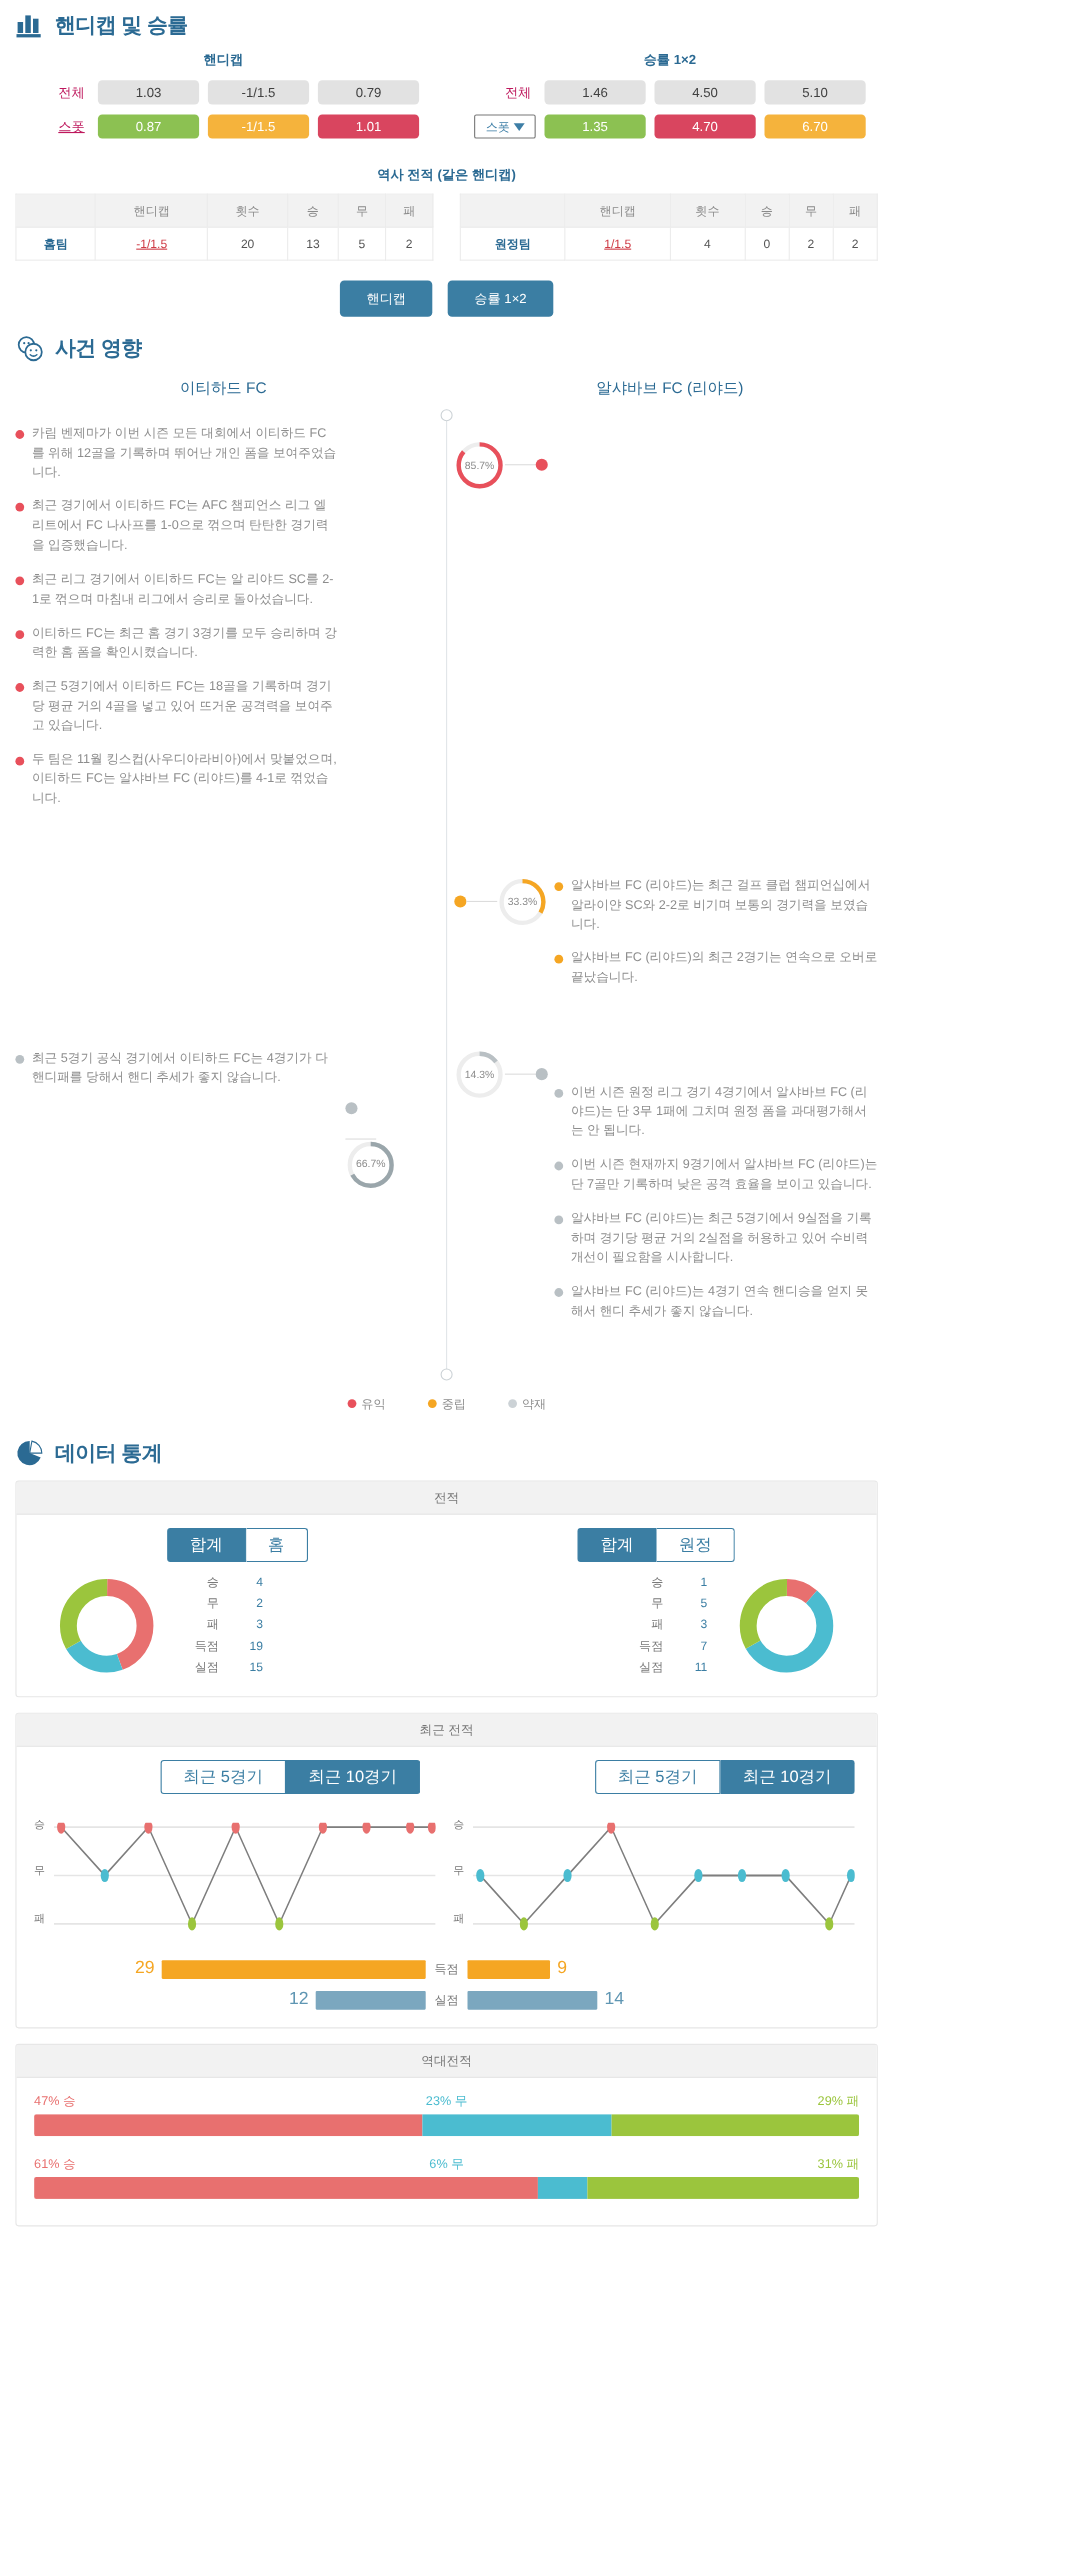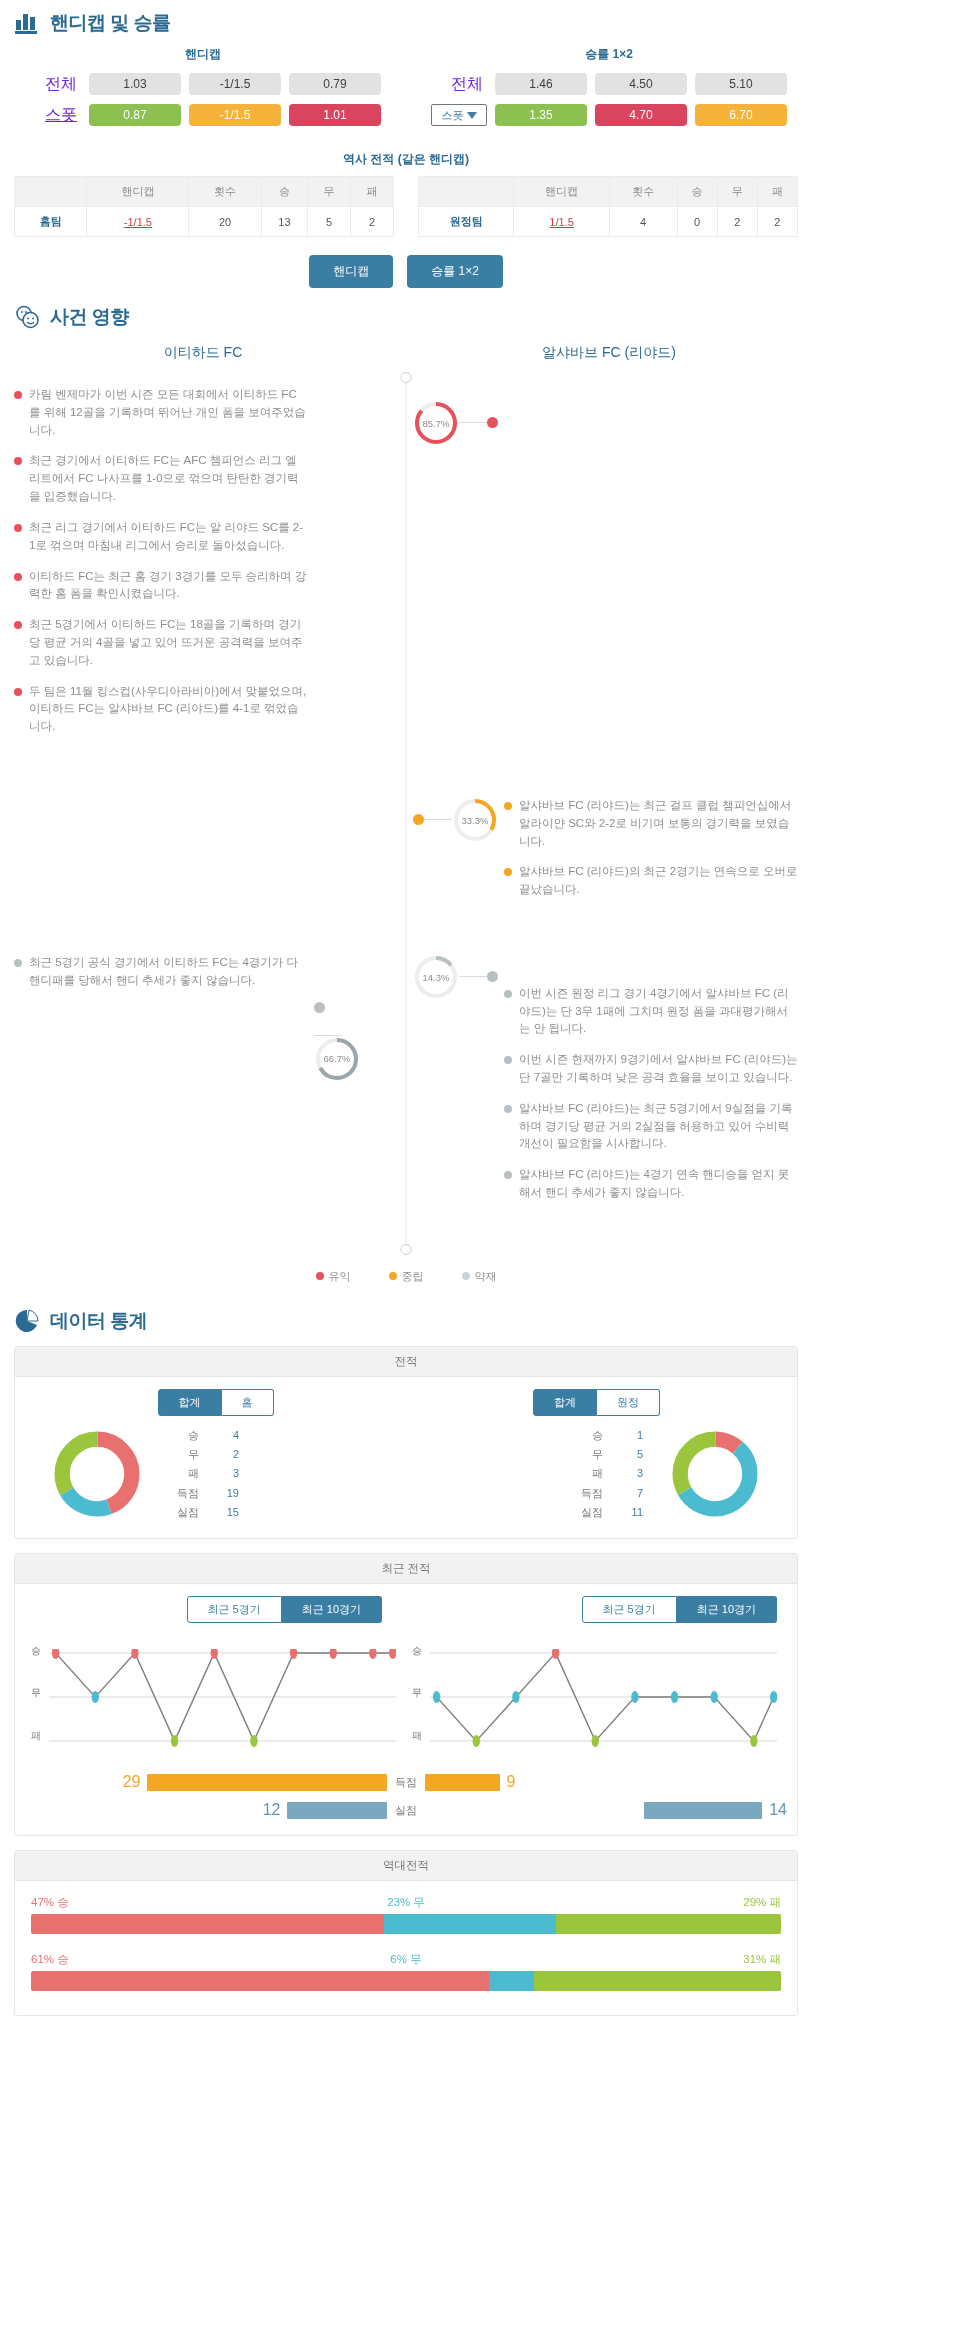--- a/index.html
+++ b/index.html
@@ -23,21 +23,21 @@
   .ic-bars i:nth-child(1){ left:2px; height:10px;}
   .ic-bars i:nth-child(2){ left:9px; height:16px;}
   .ic-bars i:nth-child(3){ left:16px; height:13px;}
   .ic-bars u { position:absolute; left:1px; bottom:2px; width:22px; height:3px; background:#2b6a93; display:block;}
 
   
   .odds-wrap { display:flex; padding: 4px 0 2px 0; }
   .odds-col { width: 50%; }
   .odds-title { text-align:center; font-size:12px; font-weight:bold; color:#2b6a93; margin-bottom:10px; }
   .odds-row { display:flex; align-items:center; justify-content:center; gap:8px; margin-bottom:9px; }
-  .odds-label { width:56px; text-align:right; font-size:16px; color:#6d28d9; padding-right:4px; }
+  .odds-label { width:56px; text-align:right; font-size:12px; color:#be185d; padding-right:4px; }
   .odds-label.link { text-decoration:underline; cursor:pointer; }
   .pill { width:92px; height:22px; line-height:22px; text-align:center; border-radius:4px;
           font-size:12px; color:#fff; }
   .pill.grey { background:#e2e2e2; color:#404040; }
   .pill.green{ background:#8cc152; }
   .pill.amber{ background:#f5b33c; }
   .pill.red  { background:#d9455f; }
   .select-box { width:56px; height:22px; border:1px solid #777; background:#fff; border-radius:2px;
                 display:flex; align-items:center; justify-content:center; gap:3px; font-size:11px;
                 color:#3d7ea6; }
@@ -79,21 +79,21 @@
   .legend { display:flex; justify-content:center; gap:38px; padding:14px 0 4px; font-size:11px; color:#8d8d8d; }
   .legend span.d { width:8px;height:8px;border-radius:50%; display:inline-block; margin-right:5px; }
 
   
   .card { border:1px solid #e6e6e6; border-radius:3px; margin: 6px 14px 14px; background:#fff; }
   .card-head { background:#f2f2f2; text-align:center; font-size:11.5px; color:#777; padding:7px 0;
                border-bottom:1px solid #e6e6e6; }
   .card-body { padding: 12px 10px 16px; }
 
   .tabs { display:flex; justify-content:center; margin-bottom:10px; }
-  .tab { border:1px solid #3b7ea3; font-size:11px; padding:5px 20px; color:#3b7ea3; background:#fff;
+  .tab { border:1px solid #3b7ea3; font-size:15px; padding:5px 20px; color:#3b7ea3; background:#fff;
          cursor:pointer; }
   .tab.on { background:#3b7ea3; color:#fff; }
   .tab:first-child { border-radius:3px 0 0 3px; }
   .tab:last-child  { border-radius:0 3px 3px 0; border-left:none; }
 
   .stat-halves { display:flex; }
   .stat-half { width:50%; display:flex; align-items:center; }
   .stat-half.r { flex-direction:row-reverse; }
   .stat-dn { width:92px; height:92px; margin: 0 26px; flex:0 0 92px; }
   .kv { font-size:11px; line-height:1.75; }
@@ -552,21 +552,21 @@
               <span class="bar orange" style="width:75px;"></span>
               <span class="num orange">9</span>
             </div>
           </div>
           <div style="display:flex; align-items:center; justify-content:center;">
             <div style="width:430px; display:flex; align-items:center; justify-content:flex-end; gap:7px;">
               <span class="num blue">12</span>
               <span class="bar blue" style="width:100px;"></span>
             </div>
             <div class="gl-label">실점</div>
-            <div style="width:430px; display:flex; align-items:center; gap:7px;justify-content:flex-end;">
+            <div style="width:430px; display:flex; align-items:center; gap:7px;">
               <span class="bar blue" style="width:118px;"></span>
               <span class="num blue">14</span>
             </div>
           </div>
         </div>
       </div>
     </div>
 
     <div class="card">
       <div class="card-head">역대전적</div>

